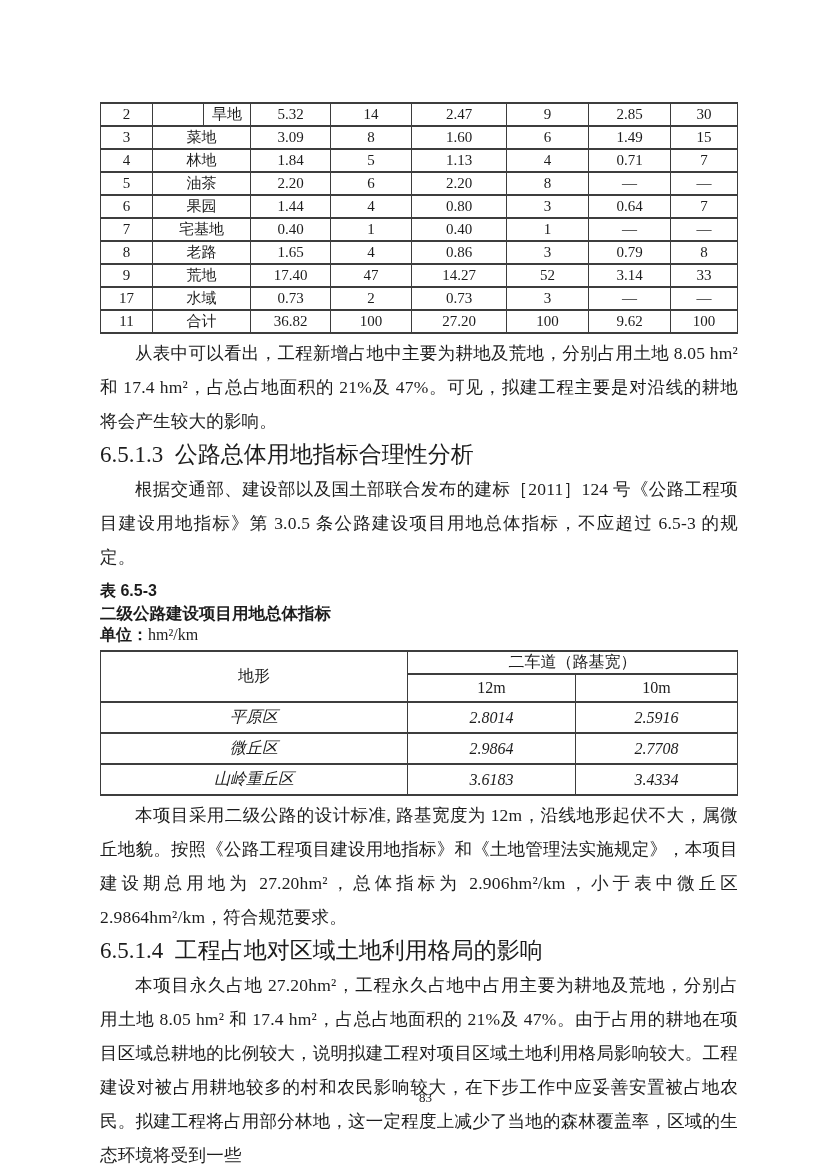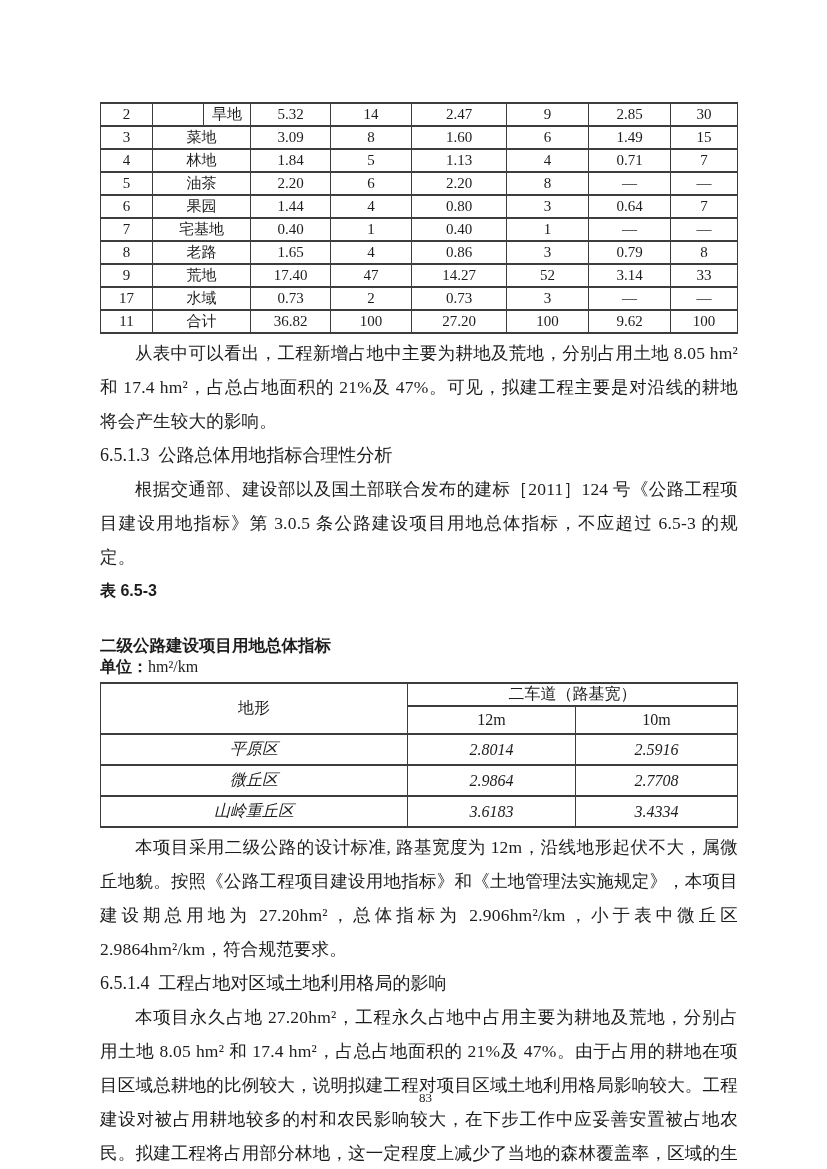--- a/index.html
+++ b/index.html
@@ -31,31 +31,31 @@
   .t2 .dr td { height:29px;font-style:italic; }
 
   
   .para {
     margin:0; width:638px;
     font-size:17.5px; line-height:34px;
     text-align:justify; text-indent:2em;
     letter-spacing:0.2px;
   }
   .heading {
-    margin:0; font-size:18px; font-weight:normal;
+    margin:0; font-size:23px; font-weight:normal;
     line-height:34px; white-space:pre-wrap;
   }
   .mt14 { margin-top:2px; }
   .caption {
     display:flex; justify-content:space-between; align-items:baseline;
     width:638px; margin:6px 0 4px 0;
     font-size:16px; line-height:22px;flex-direction:column;
   }
   .cap-bold { font-weight:bold; font-family:"Liberation Sans","DejaVu Sans",sans-serif; }
-  .cap-title { font-weight:bold; font-family:"Liberation Sans","DejaVu Sans",sans-serif; font-size:16.5px;margin-top:32px; }
+  .cap-title { font-weight:bold; font-family:"Liberation Sans","DejaVu Sans",sans-serif; font-size:16.5px; }
   .cap-unit-val { font-weight:normal; font-family:"Liberation Serif","DejaVu Serif",serif; }
   .pagenum {
     position:absolute; left:12px; top:1090px; width:827px;
     text-align:center; font-size:13px; color:#222;
   }
 </style>
 </head>
 <body>
 
 <div class="page">

